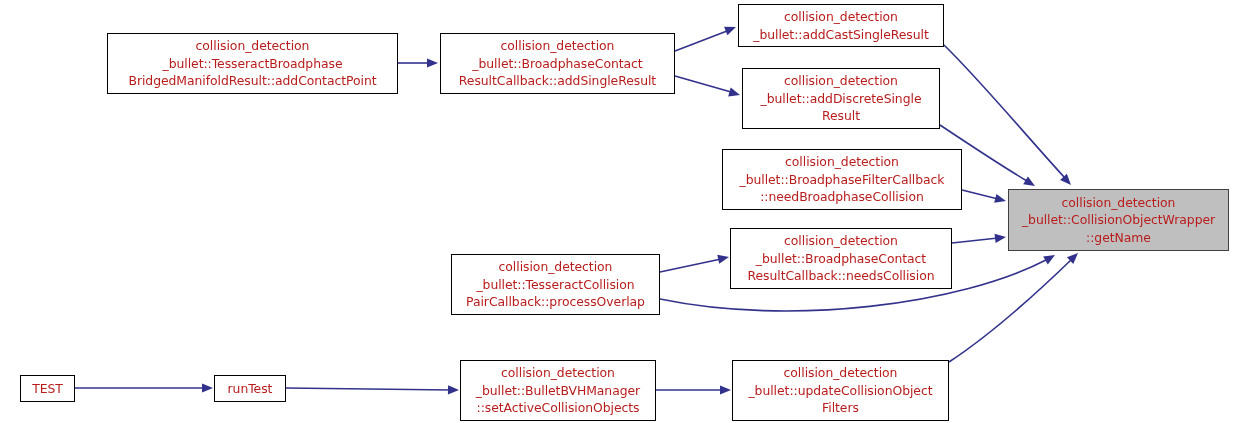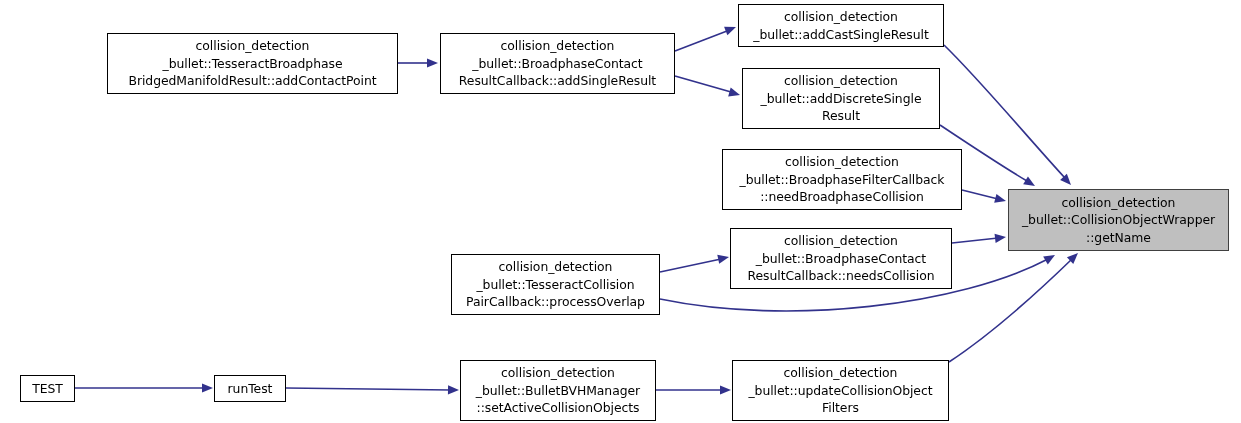--- a/index.html
+++ b/index.html
@@ -29,21 +29,21 @@
     position: absolute;
     box-sizing: border-box;
     border: 1px solid #000000;
     background: #ffffff;
     display: flex;
     align-items: center;
     justify-content: center;
     text-align: center;
     font-size: 12.4px;
     line-height: 17.5px;
-    color: #000000;
+    color: #b91c1c;
     white-space: pre;
     letter-spacing: -0.05px;
   }
   .node.highlight {
     background: #bfbfbf;
     border: 1px solid #404040;
   }
   .node .label {
     display: block;
     width: 100%;

